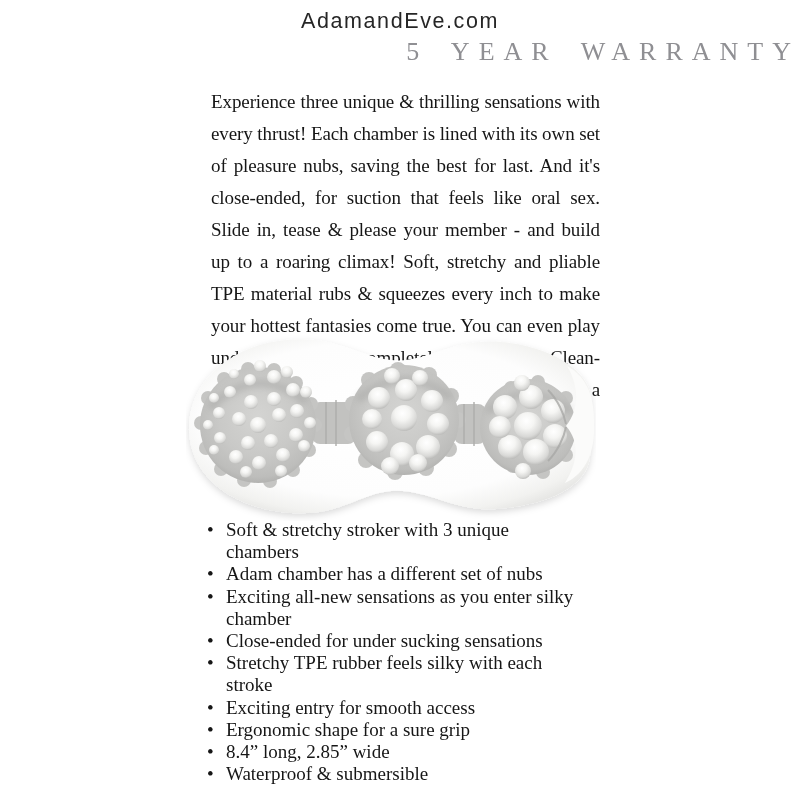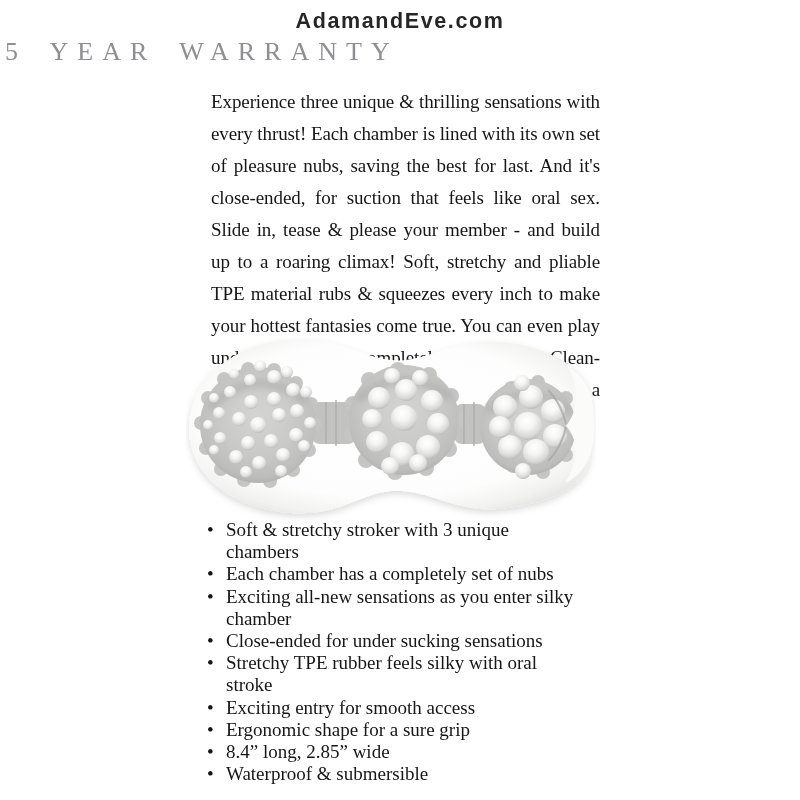--- a/index.html
+++ b/index.html
@@ -11,26 +11,25 @@
     overflow: hidden;
   }
   .page { position: absolute; inset: 0; background: #ffffff; }
 
   .site-title {
     position: absolute; top: 9px; left: 0; right: 0;
     text-align: center;
     font-family: "Liberation Sans", sans-serif;
     font-size: 21.5px; letter-spacing: 1.6px;
     color: #262626;
-    font-weight: bold;
   }
 
   .warranty {
     position: absolute; top: 37px; left: 0; right: 0;
-    text-align: left;
+    text-align: right;
     font-family: "Liberation Serif", serif;
     font-size: 26px; letter-spacing: 9px; word-spacing: 8px;
     text-indent: 5px;
     color: #8f8f93;
   }
 
   .desc {
     position: absolute; top: 82px; left: 207px; width: 389px;
     font-size: 19px; line-height: 32px;
     letter-spacing: -0.1px;
@@ -248,33 +247,33 @@
     </svg>
   </div>
 
   <ul class="features">
     <li>
       <span class="fi-bullet">•</span>
       <span class="fi-text">Soft &amp; stretchy stroker with 3 unique chambers</span>
     </li>
   <li>
       <span class="fi-bullet">•</span>
-      <span class="fi-text">Each chamber has a completely set of nubs</span>
+      <span class="fi-text">Adam chamber has a different set of nubs</span>
     </li>
       <li>
       <span class="fi-bullet">•</span>
       <span class="fi-text">Exciting all-new sensations as you enter silky chamber</span>
     </li>
       <li>
       <span class="fi-bullet">•</span>
       <span class="fi-text">Close-ended for under sucking sensations</span>
     </li>
       <li>
       <span class="fi-bullet">•</span>
-      <span class="fi-text">Stretchy TPE rubber feels silky with oral stroke</span>
+      <span class="fi-text">Stretchy TPE rubber feels silky with each stroke</span>
     </li>
       <li>
       <span class="fi-bullet">•</span>
       <span class="fi-text">Exciting entry for smooth access</span>
     </li>
       <li>
       <span class="fi-bullet">•</span>
       <span class="fi-text">Ergonomic shape for a sure grip</span>
     </li>
       <li>

